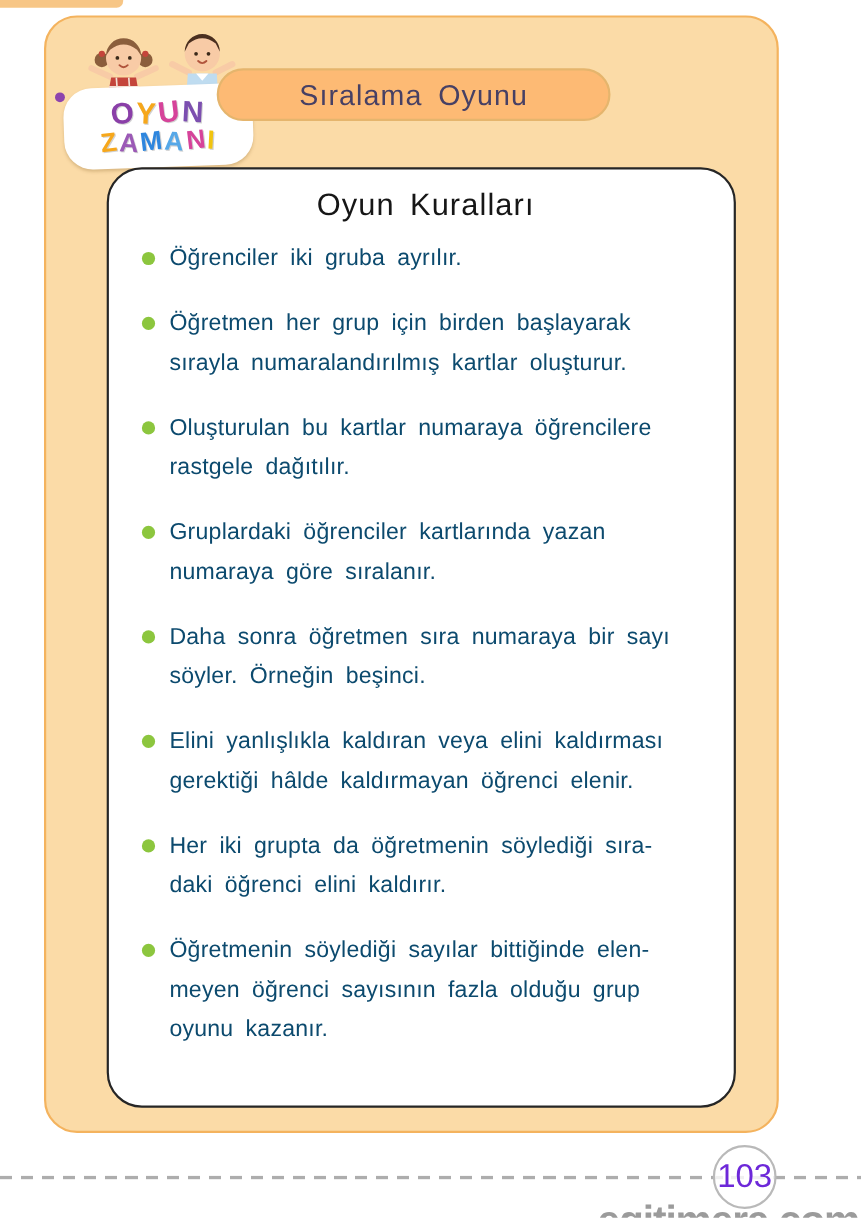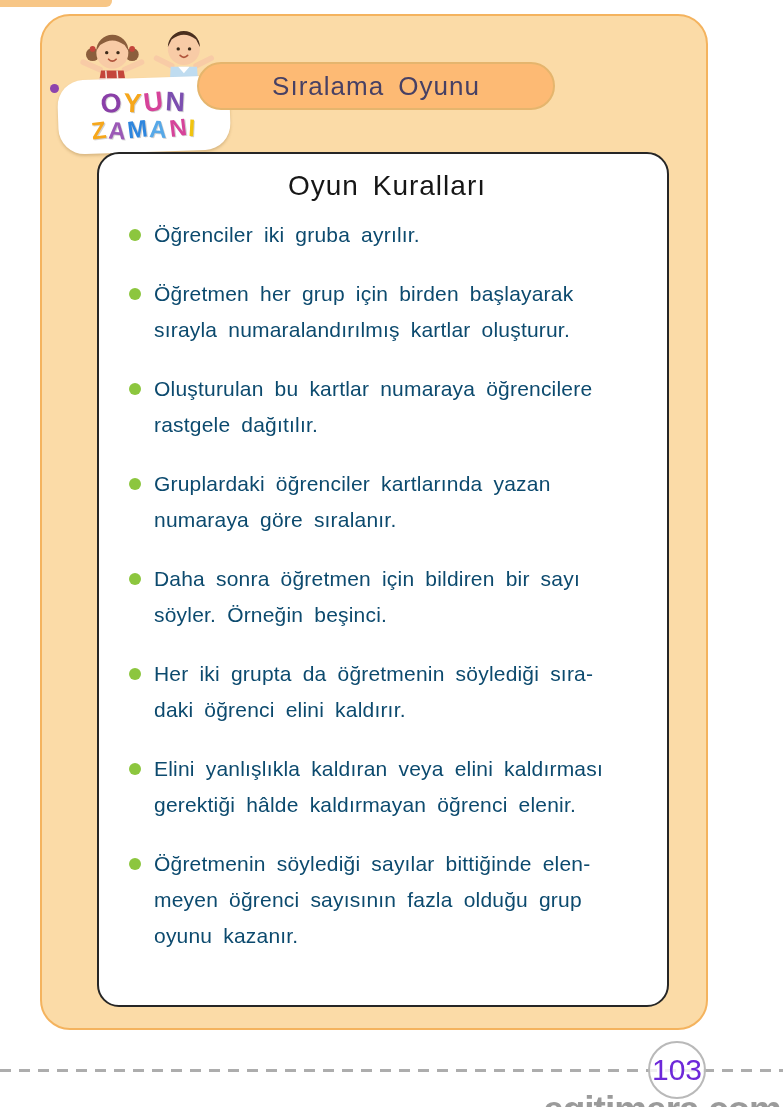--- a/index.html
+++ b/index.html
@@ -35,21 +35,21 @@
 
   
   .banner { position:absolute; left:155px; top:46px; width:358px; height:48px;
     background:#fdba74; border:2px solid #E5B56D; border-radius:26px;
     display:flex; align-items:center; justify-content:center; }
   .banner-title { font-size:26px; letter-spacing:1px; word-spacing:6px;
     color:var(--title-text,#474064); font-weight:500; }
 
   
   .rules-box { position:absolute; left:55px; top:136px; width:572px; height:855px;
-    background:#fff; border:2.5px solid #262626; border-radius:22px;
+    background:#fff; border:2.5px solid #262626; border-radius:32px;
     padding:16px 22px 2px 30px; }
   .rules-heading { text-align:center; font-size:28px; color:#161616;
     letter-spacing:1px; word-spacing:5px; font-weight:500; margin-bottom:15px; }
   .rules-list { list-style:none; }
   .rule-item { display:flex; gap:13px; margin-bottom:23px; }
   .bullet-dot { flex:0 0 12px; width:12px; height:12px; border-radius:50%;
     background:var(--bullet-green,#8CC63E); margin-top:12px; }
   .rule-text { font-size:21px; line-height:36px; color:#0c4a6e;
     word-spacing:5px; letter-spacing:.2px; white-space:pre-wrap; }
 
@@ -140,32 +140,32 @@
           <span class="rule-text">Oluşturulan bu kartlar numaraya öğrencilere
 rastgele dağıtılır.</span>
         </li>
         <li class="rule-item">
           <span class="bullet-dot"></span>
           <span class="rule-text">Gruplardaki öğrenciler kartlarında yazan
 numaraya göre sıralanır.</span>
         </li>
         <li class="rule-item">
           <span class="bullet-dot"></span>
-          <span class="rule-text">Daha sonra öğretmen için bildiren bir sayı
+          <span class="rule-text">Daha sonra öğretmen sıra numaraya bir sayı
 söyler. Örneğin beşinci.</span>
+        </li>
+        <li class="rule-item">
+          <span class="bullet-dot"></span>
+          <span class="rule-text">Elini yanlışlıkla kaldıran veya elini kaldırması
+gerektiği hâlde kaldırmayan öğrenci elenir.</span>
         </li>
         <li class="rule-item">
           <span class="bullet-dot"></span>
           <span class="rule-text">Her iki grupta da öğretmenin söylediği sıra-
 daki öğrenci elini kaldırır.</span>
-        </li>
-        <li class="rule-item">
-          <span class="bullet-dot"></span>
-          <span class="rule-text">Elini yanlışlıkla kaldıran veya elini kaldırması
-gerektiği hâlde kaldırmayan öğrenci elenir.</span>
         </li>
         <li class="rule-item">
           <span class="bullet-dot"></span>
           <span class="rule-text">Öğretmenin söylediği sayılar bittiğinde elen-
 meyen öğrenci sayısının fazla olduğu grup
 oyunu kazanır.</span>
         </li>
       </ul>
     </div>
   </div>

